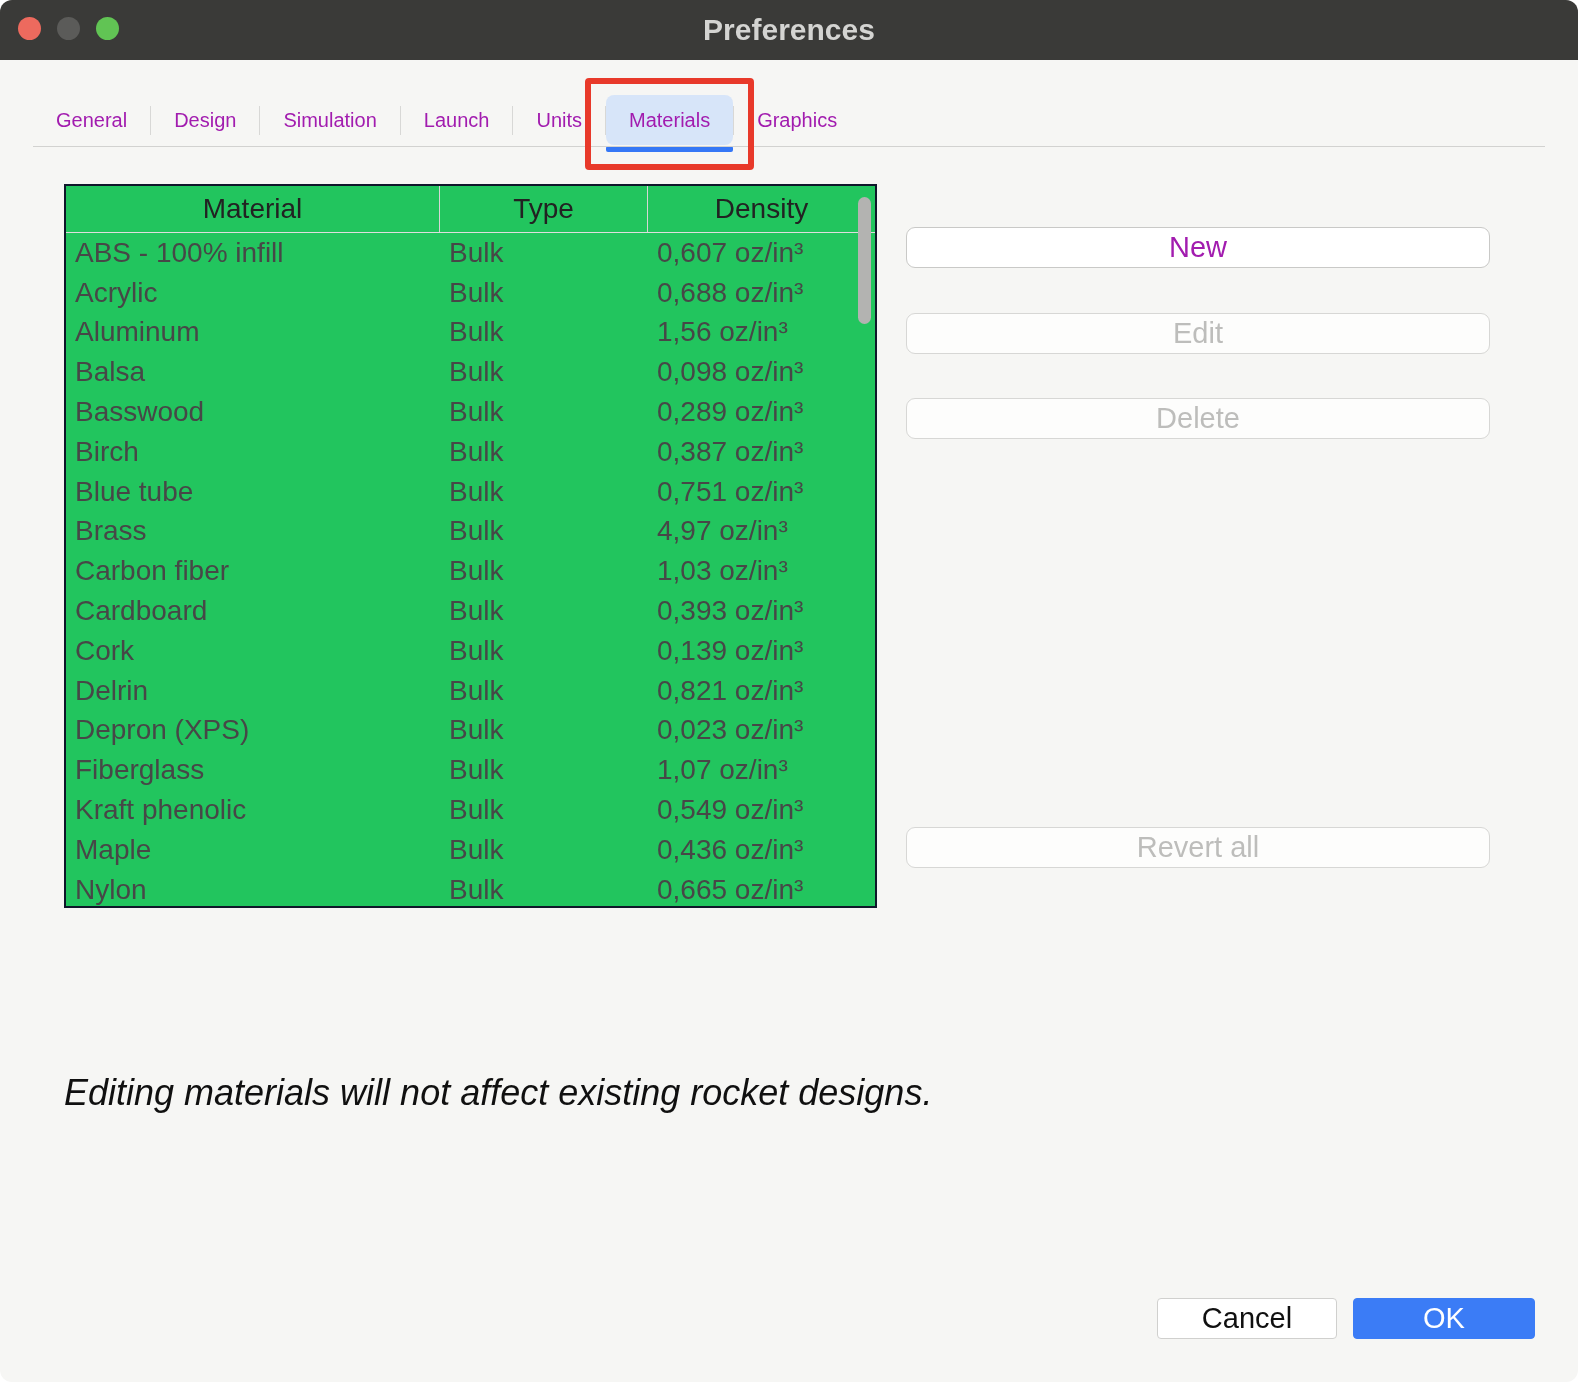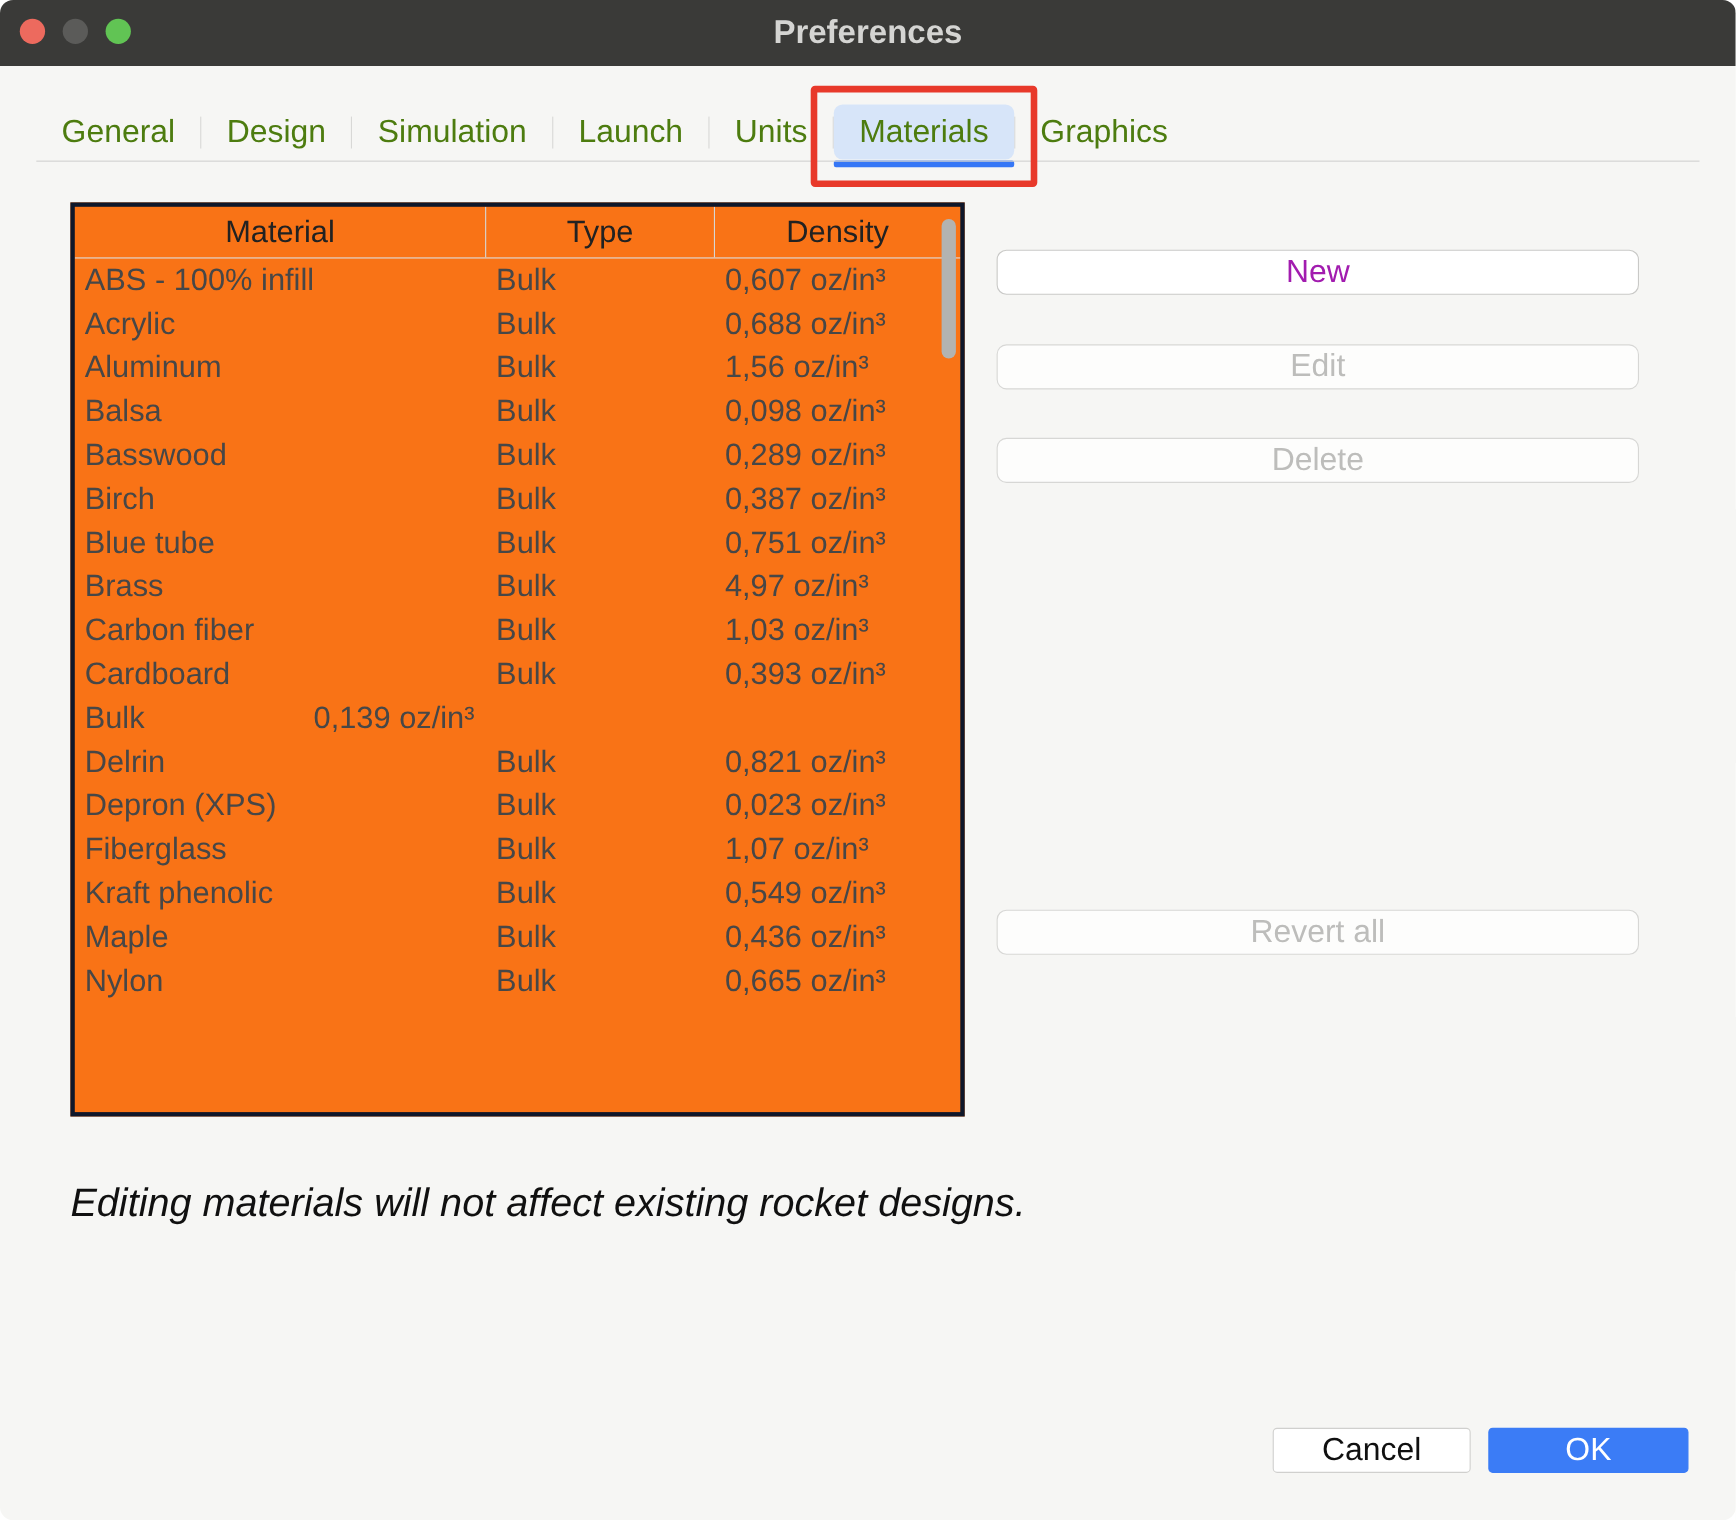--- a/index.html
+++ b/index.html
@@ -30,21 +30,21 @@
   .tl.gray  { background:#5b5b59; }
   .tl.green { background:#61c454; }
 
   
   .tabs {
     position:absolute; top:95px; left:33px; height:50px;
     display:flex; align-items:center;
   }
   .tab {
     position:relative;
-    font-size:29px; color:#4d7c0f;
+    font-size:20px; color:#a21caf;
     padding:0 23px; height:50px; line-height:50px;
     white-space:nowrap; cursor:default;
   }
   .tab.selected { background:#d7e5f9; border-radius:8px; }
   .tab.selected::after {
     content:""; position:absolute; left:0; right:0; bottom:-7px; height:6px;
     background:#3577f6; border-radius:2px;
   }
   .tab-divider { width:1px; height:29px; background:#d8d8d6; }
   .tabs-hairline {
@@ -52,22 +52,22 @@
     background:#d2d2d0;
   }
   .annotation {
     position:absolute; left:-21px; right:-21px; top:-17px; bottom:-25px;
     border:6px solid #e8392a; border-radius:4px;
     pointer-events:none; z-index:60;
   }
 
   
   .mtable {
-    position:absolute; left:64px; top:184px; width:813px; height:831px;
-    background:#f97316; border:4px solid #0f172a; box-sizing:border-box;
+    position:absolute; left:64px; top:184px; width:813px; height:724px;
+    background:#22c55e; border:2px solid #0f172a; box-sizing:border-box;
     overflow:hidden;
   }
   .thead { display:flex; height:46px; border-bottom:1px solid #dedede; }
   .th {
     box-sizing:border-box; font-size:28px; color:#222222;
     display:flex; align-items:center; justify-content:center;
   }
   .th.c0 { width:374px; border-right:1px solid #d6d6d4; }
   .th.c1 { width:208px; border-right:1px solid #d6d6d4; }
   .th.c2 { flex:1; }
@@ -202,20 +202,21 @@
           <div class="tcell c0">Carbon fiber</div>
           <div class="tcell c1">Bulk</div>
           <div class="tcell c2">1,03 oz/in³</div>
         </div>
         <div class="trow">
           <div class="tcell c0">Cardboard</div>
           <div class="tcell c1">Bulk</div>
           <div class="tcell c2">0,393 oz/in³</div>
         </div>
         <div class="trow">
+          <div class="tcell c0">Cork</div>
           <div class="tcell c1">Bulk</div>
           <div class="tcell c2">0,139 oz/in³</div>
         </div>
         <div class="trow">
           <div class="tcell c0">Delrin</div>
           <div class="tcell c1">Bulk</div>
           <div class="tcell c2">0,821 oz/in³</div>
         </div>
         <div class="trow">
           <div class="tcell c0">Depron (XPS)</div>

